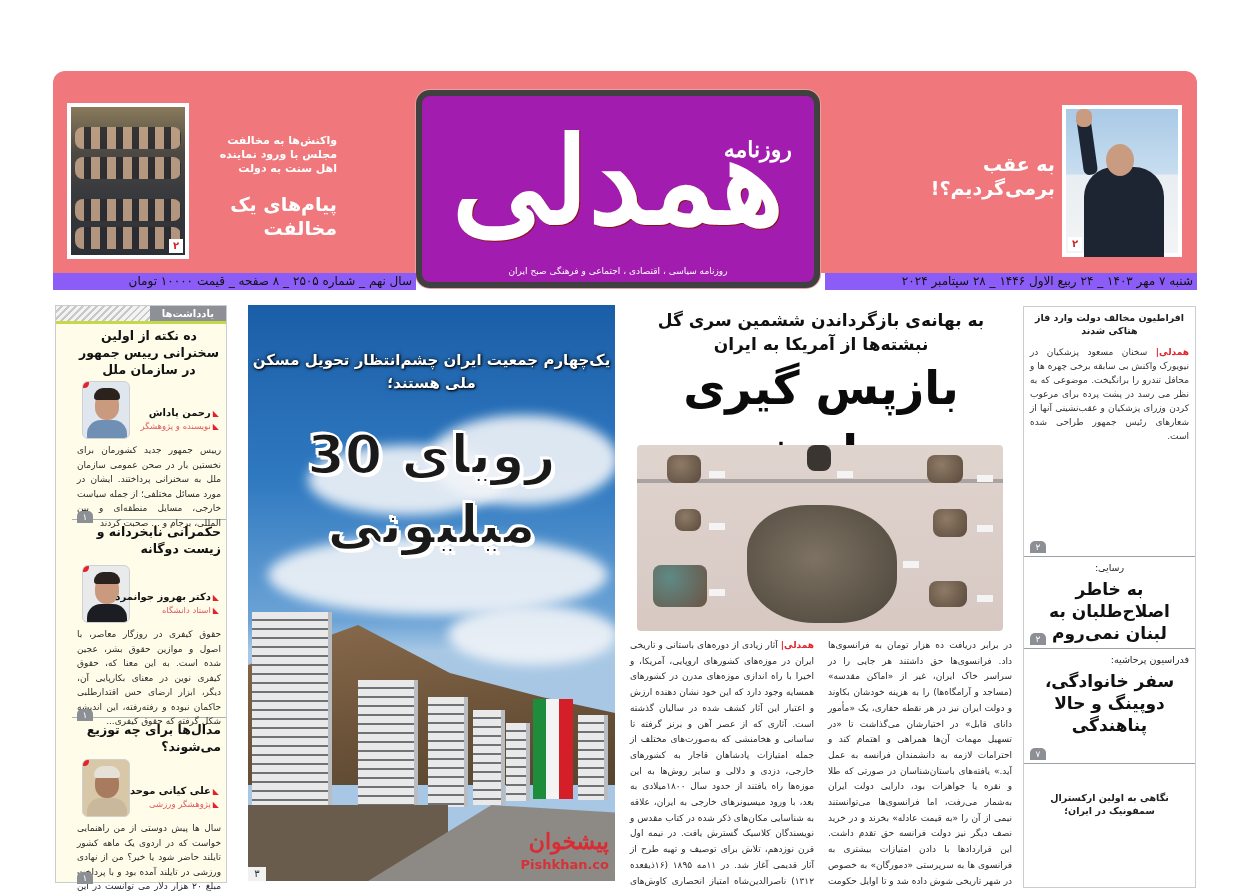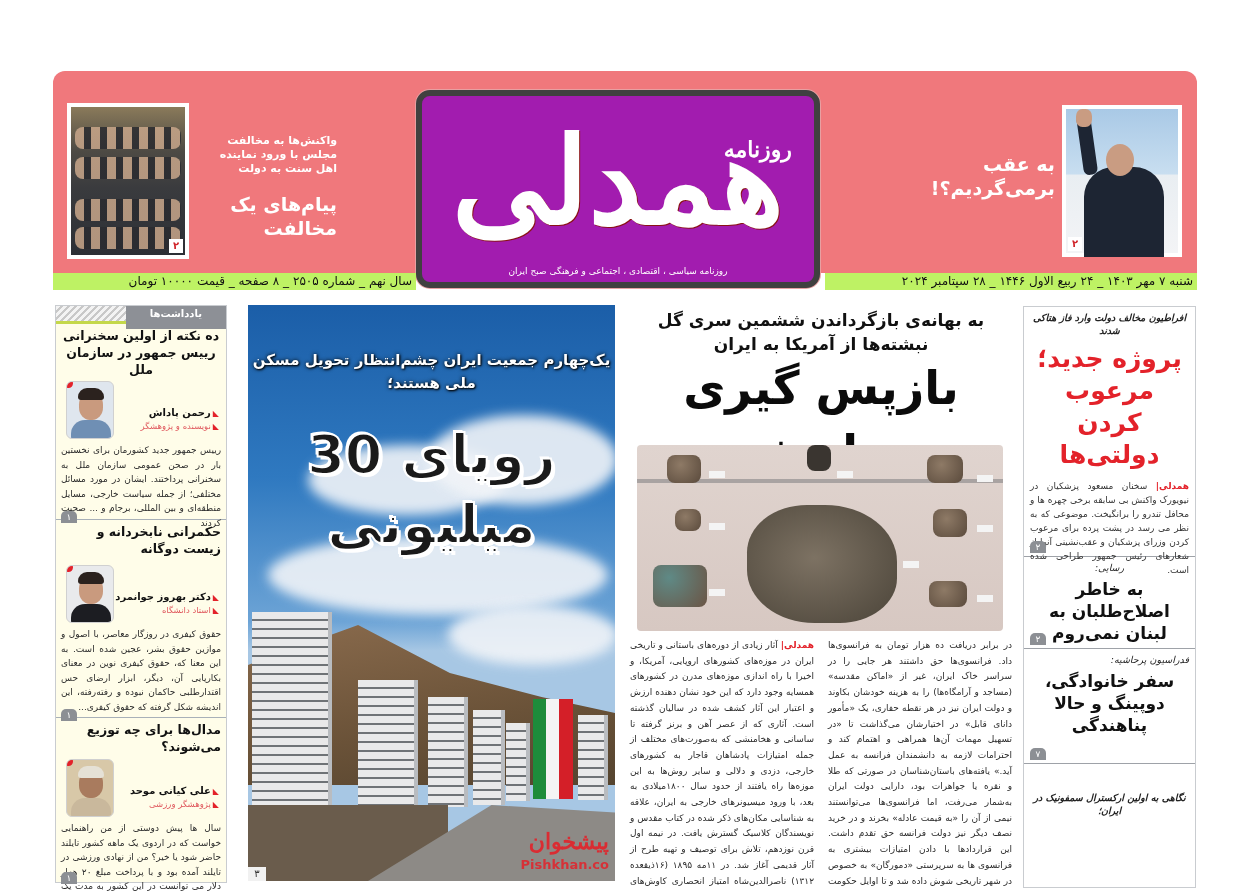--- a/index.html
+++ b/index.html
@@ -21,32 +21,32 @@
 
   .photo-pezeshkian { left: 1062px; top: 105px; width: 120px; height: 152px; background: linear-gradient(180deg, #a9c9e6 0%, #c8def0 45%, #e9eef2 46%, #f3f4f6 100%); }
   .photo-pezeshkian .figure { position: absolute; left: 18px; top: 58px; width: 80px; height: 90px; background: #1d2533; border-radius: 30px 30px 0 0; }
   .photo-pezeshkian .head { position: absolute; left: 40px; top: 35px; width: 28px; height: 32px; background: #c99c82; border-radius: 50%; }
   .photo-pezeshkian .arm { position: absolute; left: 14px; top: 4px; width: 14px; height: 62px; background: #1d2533; transform: rotate(-8deg); border-radius: 6px; }
   .photo-pezeshkian .hand { position: absolute; left: 10px; top: 0; width: 16px; height: 18px; background: #c99c82; border-radius: 40%; }
 
   .photo-majlis { left: 67px; top: 103px; width: 122px; height: 156px; background: linear-gradient(180deg, #8a7a5a 0%, #4d4a44 30%, #3a3b3e 55%, #2c2f35 100%); }
   .photo-majlis .row { position: absolute; left: 4px; width: 106px; height: 22px; background: repeating-linear-gradient(90deg, #c8a68a 0 9px, #2a2b30 9px 16px); opacity: .85; border-radius: 8px; }
 
-  .dateline { position: absolute; top: 273px; height: 17px; background: #bef264; font-size: 12px; line-height: 17px; color: #111; direction: rtl; padding: 0 4px; white-space: nowrap; }
+  .dateline { position: absolute; top: 273px; height: 17px; background: #8b5cf6; font-size: 12px; line-height: 17px; color: #111; direction: rtl; padding: 0 4px; white-space: nowrap; }
   .dateline.right { left: 825px; width: 372px; }
   .dateline.left { left: 53px; width: 363px; }
 
   
   .col { position: absolute; direction: rtl; }
   .page-tag { display: inline-block; width: 16px; height: 12px; background: #8c8f94; color: #fff; font-size: 9px; text-align: center; line-height: 12px; border-radius: 5px 5px 0 0; }
 
   
   .right-col { left: 1023px; top: 306px; width: 173px; height: 582px; border: 1px solid #c9ccd0; background: #fff; }
   .rc-block { position: relative; padding: 4px 6px 4px 6px; border-bottom: 1px solid #9ea2a8; text-align: center; }
-  .rc-block .kicker { font-size: 9.5px; line-height: 13px; font-weight: bold; color: #222; font-style: italic; }
+  .rc-block .kicker { font-size: 9.5px; line-height: 13px; font-weight: bold; color: #222; }
   .rc-block .headline-red { font-size: 25px; line-height: 32px; font-weight: bold; color: #e3222a; margin-top: 6px; }
   .rc-block .headline { font-size: 17px; line-height: 22px; font-weight: bold; color: #111; margin-top: 4px; }
   .rc-block .body { font-size: 9px; line-height: 14px; color: #333; text-align: justify; margin-top: 8px; }
   .rc-block .body .source { color: #e3222a; font-weight: bold; }
   .rc-block .tag-row { text-align: left; margin-top: 2px; }
 
   
   .main-story { left: 630px; top: 306px; width: 382px; height: 582px; }
   .main-story .kicker { text-align: center; font-size: 17px; line-height: 24px; font-weight: bold; color: #111; margin-top: 2px; }
   .main-story .headline { text-align: center; font-size: 46px; line-height: 64px; font-weight: bold; color: #0b0b0b; font-family: "DejaVu Sans", sans-serif; letter-spacing: -1px; }
@@ -70,22 +70,22 @@
   .feature .road { position: absolute; left: 120px; top: 500px; width: 247px; height: 76px; background: #8d8a86; clip-path: polygon(50% 0, 100% 10%, 100% 100%, 0 100%); }
   .feature .ground { position: absolute; left: 0; top: 500px; width: 200px; height: 76px; background: #6a5c4c; }
   .feature .page-num { position: absolute; left: 0; bottom: 0; width: 18px; height: 14px; background: #f1f1f1; font-size: 10px; text-align: center; color: #333; line-height: 14px; }
   .feature .watermark { position: absolute; right: 6px; bottom: 8px; text-align: right; color: #e3222a; font-weight: bold; direction: ltr; }
   .feature .watermark .wm-fa { font-family: "DejaVu Serif", serif; font-size: 22px; display: block; direction: rtl; opacity: .9; }
   .feature .watermark .wm-en { font-size: 13px; opacity: .85; }
 
   
   .left-col { left: 55px; top: 305px; width: 172px; height: 578px; background: #fffde9; border: 1px solid #c9ccd0; }
   .section-head { position: relative; height: 18px; background: repeating-linear-gradient(135deg, #f3f3f3 0 3px, #c8c8c8 3px 5px); border-bottom: 3px solid #c4d84a; }
-  .section-head span { position: absolute; right: 0; top: 0; height: 23px; padding: 0 24px; background: #8d9096; color: #fff; font-size: 10px; font-weight: bold; line-height: 15px; direction: rtl; }
-  .op { position: relative; padding: 3px 5px 2px 5px; border-bottom: 1px solid #a8b0b8; direction: rtl; }
+  .section-head span { position: absolute; right: 0; top: 0; height: 15px; padding: 0 12px; background: #8d9096; color: #fff; font-size: 10px; font-weight: bold; line-height: 15px; direction: rtl; }
+  .op { position: relative; padding: 3px 5px 2px 5px; border-bottom: 1px solid #a8b0b8; direction: rtl; margin-left: 16px; }
   .op .op-title { font-size: 12.5px; line-height: 17px; font-weight: bold; text-align: center; color: #111; }
   .op .op-title.single { text-align: right; }
   .op .author-row { position: relative; height: 62px; margin-top: 3px; }
   .op .portrait { position: absolute; left: 5px; top: 0; width: 48px; height: 58px; border-radius: 6px; border: 1px solid #d0d0d0; overflow: hidden; }
   .op .portrait::before { content: ""; position: absolute; left: -3px; top: -3px; width: 9px; height: 9px; background: #e3222a; border-radius: 50%; }
   .op .portrait .face { position: absolute; left: 12px; top: 10px; width: 24px; height: 28px; background: #c99a7e; border-radius: 45%; }
   .op .portrait .hair { position: absolute; left: 11px; top: 6px; width: 26px; height: 12px; background: #2b221e; border-radius: 12px 12px 4px 4px; }
   .op .portrait .body { position: absolute; left: 4px; top: 38px; width: 40px; height: 22px; background: #6f8fb4; border-radius: 14px 14px 0 0; }
   .op .author-name { position: absolute; right: 2px; top: 26px; font-size: 10px; font-weight: bold; color: #111; }
   .op .author-role { position: absolute; right: 2px; top: 40px; font-size: 8.5px; color: #e05a5f; }
@@ -126,21 +126,20 @@
   <div class="logo-pre">روزنامه</div>
   <div class="logo-tag">روزنامه سیاسی ، اقتصادی ، اجتماعی و فرهنگی صبح ایران</div>
 </div>
 
 <div class="dateline right">شنبه ۷ مهر ۱۴۰۳ _ ۲۴ ربیع الاول ۱۴۴۶ _ ۲۸ سپتامبر ۲۰۲۴</div>
 <div class="dateline left">سال نهم _ شماره ۲۵۰۵ _ ۸ صفحه _ قیمت ۱۰۰۰۰ تومان</div>
 
 <div class="col right-col">
   <div class="rc-block" style="height:250px;">
     <div class="kicker">افراطیون مخالف دولت وارد فاز هتاکی شدند</div>
-    <div class="headline-red">پروژه جدید؛ مرعوب کردن دولتی‌ها</div>
     <div class="body"><span class="source">همدلی|</span><span> سخنان مسعود پزشکیان در نیویورک واکنش بی سابقه برخی چهره ها و محافل تندرو را برانگیخت. موضوعی که به نظر می رسد در پشت پرده برای مرعوب کردن وزرای پزشکیان و عقب‌نشینی آنها از شعارهای رئیس جمهور طراحی شده است.</span></div>
     <div class="tag-row" style="position:absolute; left:6px; bottom:2px;"><span class="page-tag">۲</span></div>
   </div>
   <div class="rc-block" style="height:92px;">
     <div class="kicker" style="font-weight:normal;">رسایی:</div>
     <div class="headline">به خاطر اصلاح‌طلبان به لبنان نمی‌روم</div>
     <div class="tag-row" style="position:absolute; left:6px; bottom:2px;"><span class="page-tag">۲</span></div>
   </div>
   <div class="rc-block" style="height:115px;">
     <div class="kicker" style="font-weight:normal;text-align:right;">فدراسیون پرحاشیه:</div>

